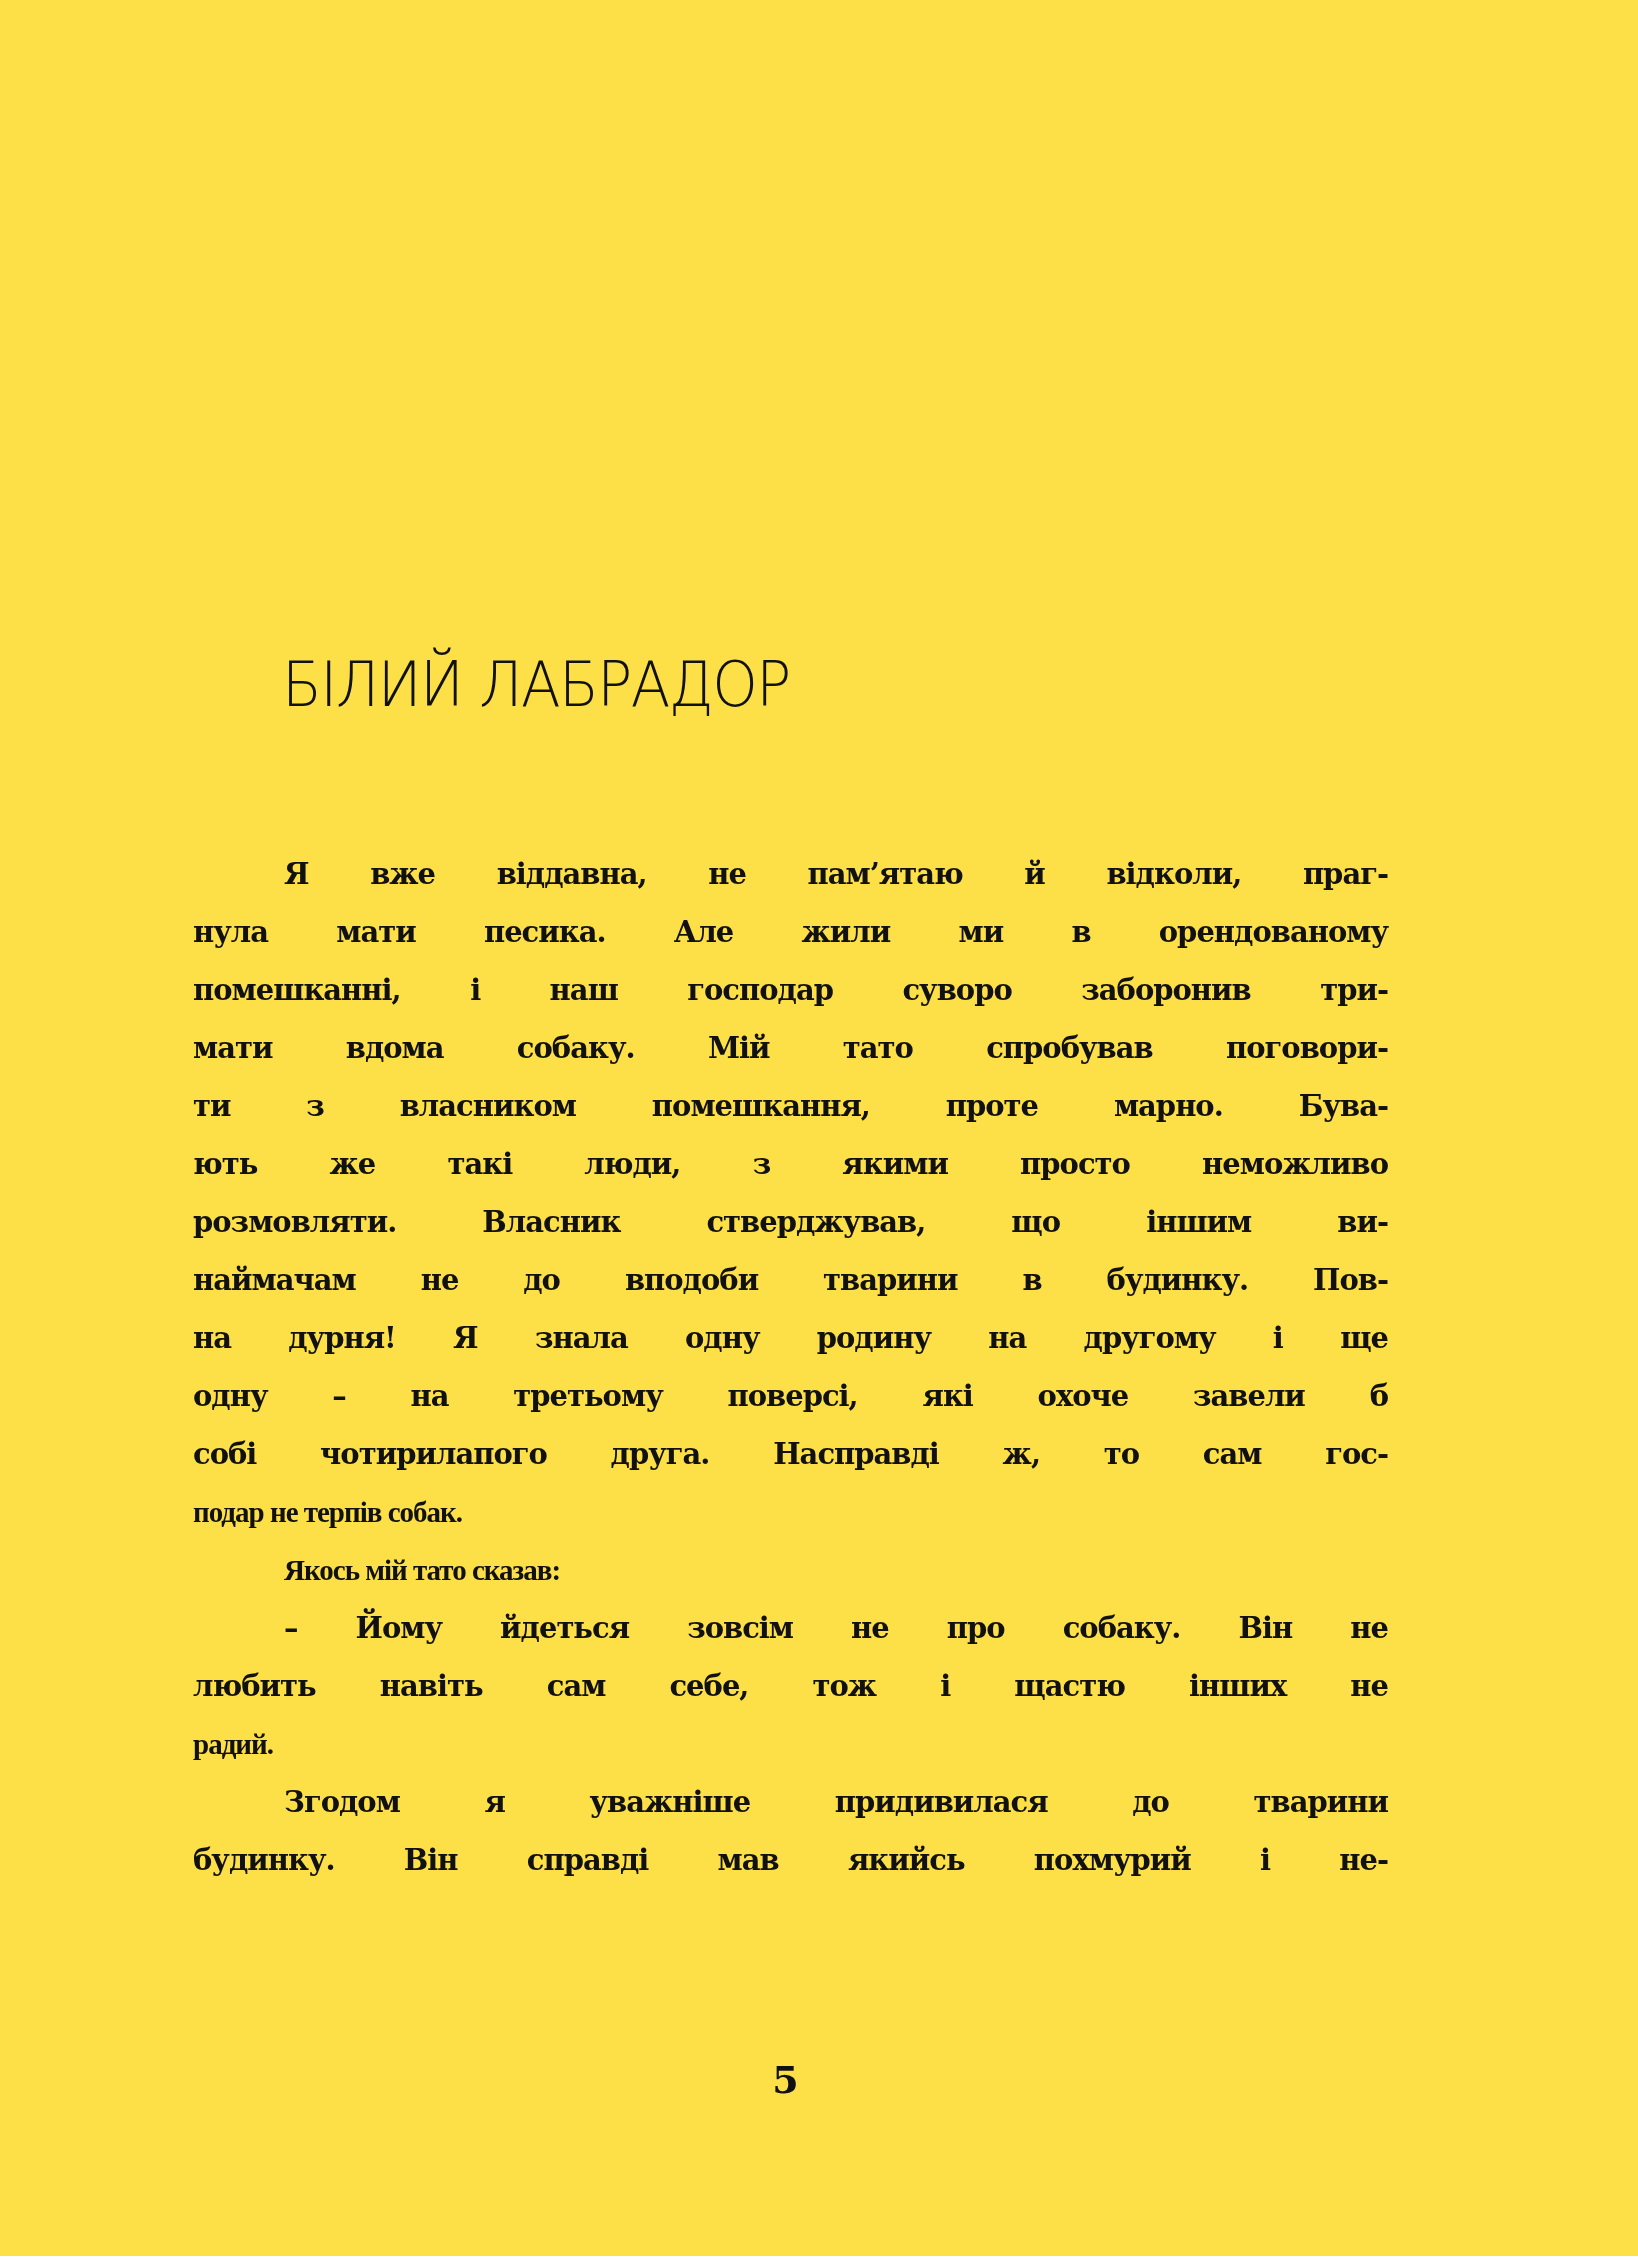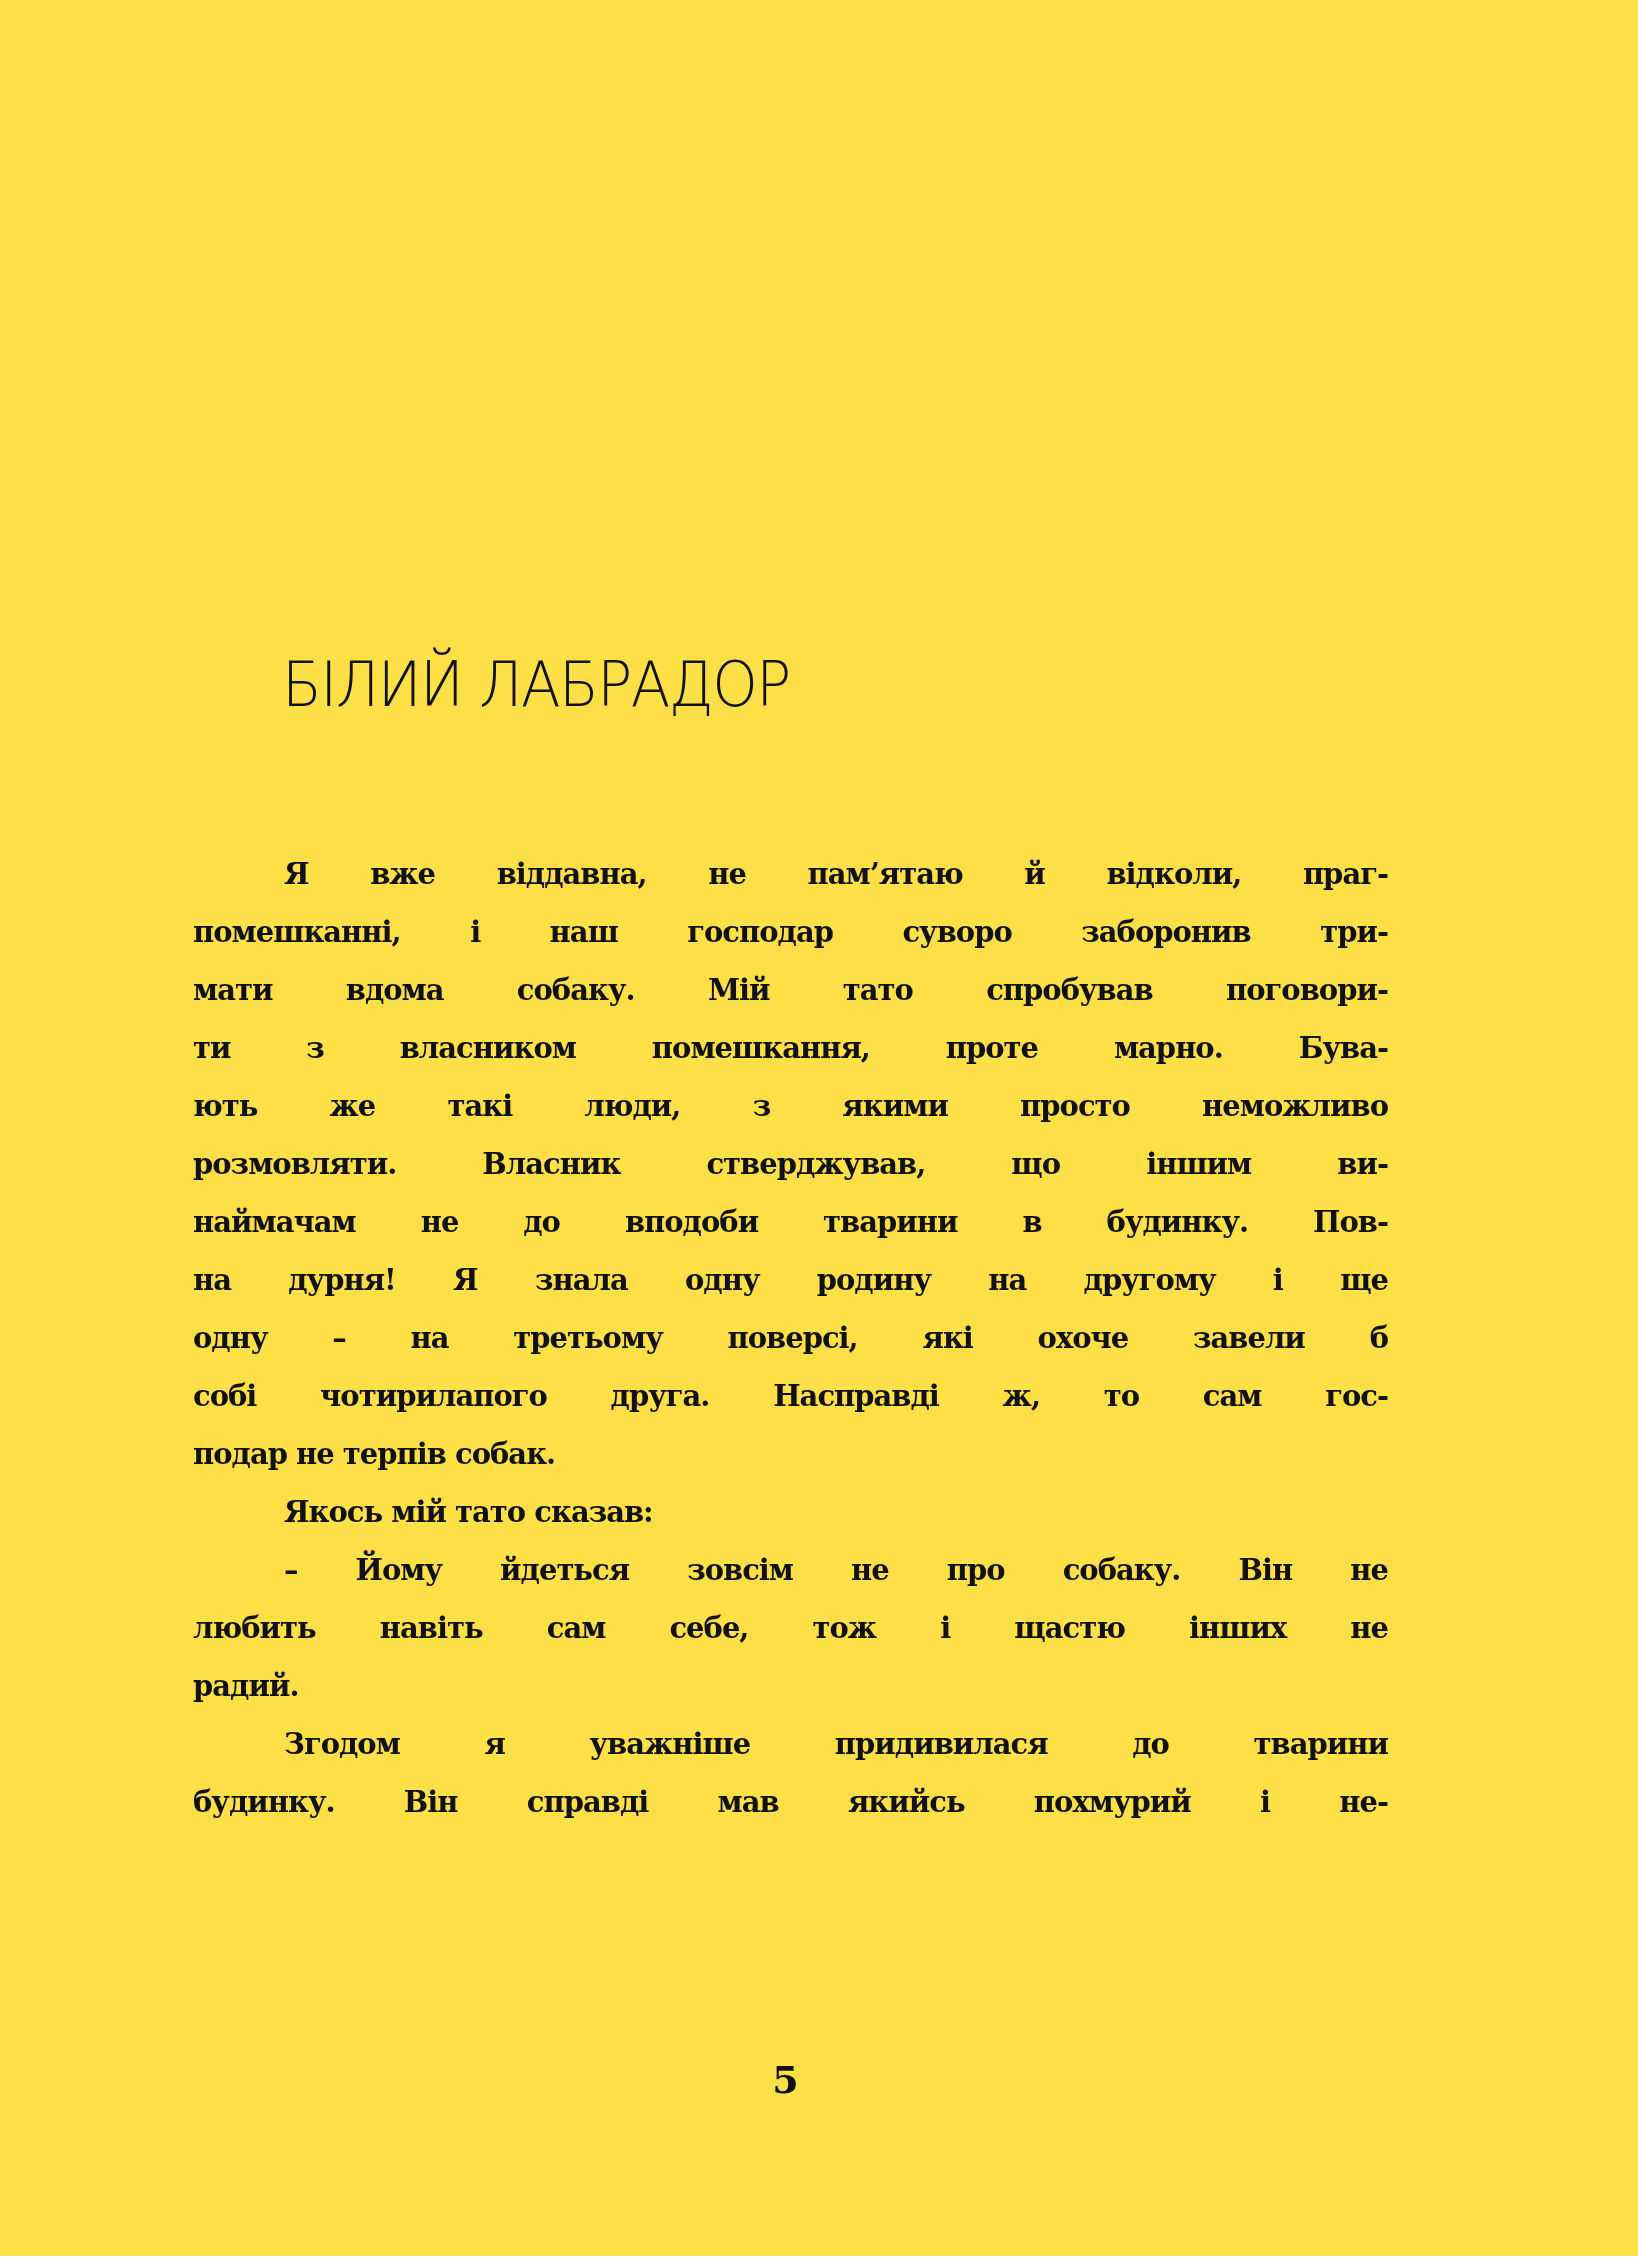--- a/index.html
+++ b/index.html
@@ -55,20 +55,21 @@
     text-align: justify;
     text-align-last: justify;
     letter-spacing: -1px;
     color: #111111;
   }
   .line.indent {
     padding-left: 91px;
   }
   .line.last {
     text-align-last: left;
+    font-family: Liberation Serif, serif;
   }
   .page-number {
     position: absolute;
     left: 0;
     width: 1571px;
     top: 2057px;
     text-align: center;
     font-family: "DejaVu Serif", serif;
     font-weight: bold;
     font-size: 38px;
@@ -76,20 +77,21 @@
   }
 </style>
 </head>
 <body>
 
 <div class="page">
   <h1 class="chapter-title">БІЛИЙ ЛАБРАДОР</h1>
 
   <div class="body-text">
     <span class="line indent">Я вже віддавна, не пам’ятаю й відколи, праг-</span>
+    <span class="line">нула мати песика. Але жили ми в орендованому</span>
     <span class="line">помешканні, і наш господар суворо заборонив три-</span>
     <span class="line">мати вдома собаку. Мій тато спробував поговори-</span>
     <span class="line">ти з власником помешкання, проте марно. Бува-</span>
     <span class="line">ють же такі люди, з якими просто неможливо</span>
     <span class="line">розмовляти. Власник стверджував, що іншим ви-</span>
     <span class="line">наймачам не до вподоби тварини в будинку. Пов-</span>
     <span class="line">на дурня! Я знала одну родину на другому і ще</span>
     <span class="line">одну – на третьому поверсі, які охоче завели б</span>
     <span class="line">собі чотирилапого друга. Насправді ж, то сам гос-</span>
     <span class="line last">подар не терпів собак.</span>

